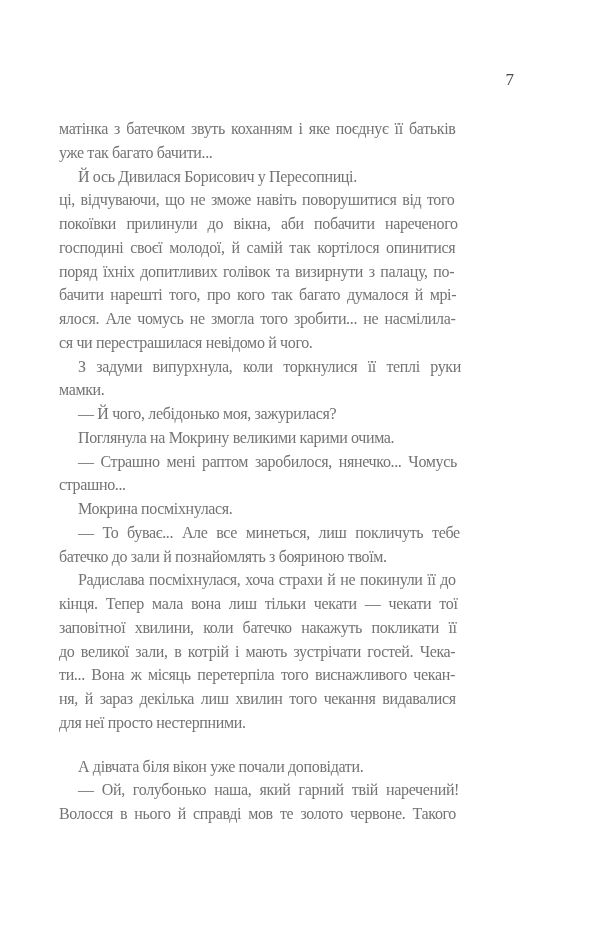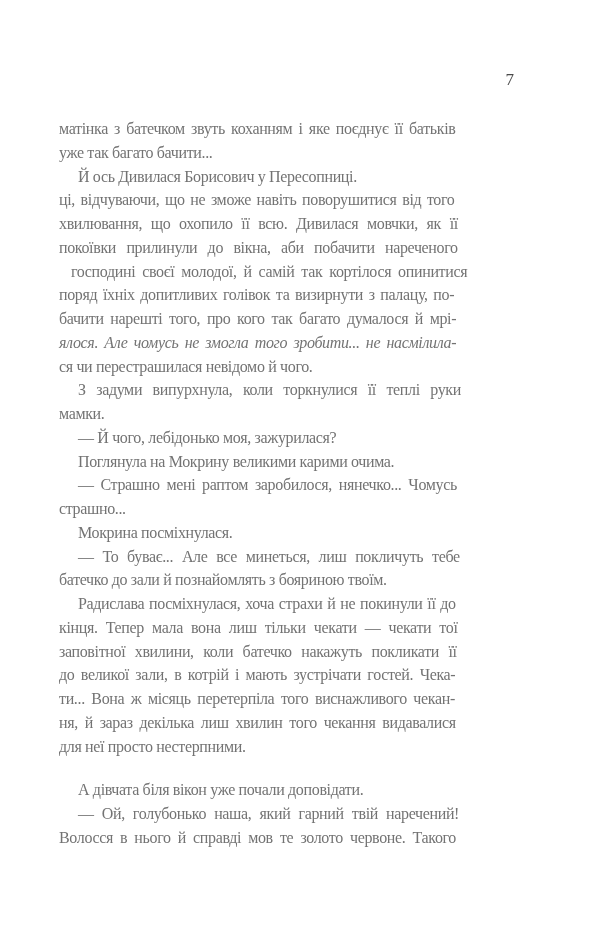--- a/index.html
+++ b/index.html
@@ -21,26 +21,25 @@
 </head>
 <body>
 
 <div class="page">
   <div class="page-number">7</div>
   <div class="text" id="text-body">
       <span class="line" style="display: block; text-align: left; word-spacing: 2.55556px; text-align-last: left;">матінка з батечком звуть коханням і яке поєднує її батьків</span>
       <span class="line last" style="display: block; text-align: left; text-align-last: left;">уже так багато бачити...</span>
       <span class="line indent last" style="display: block; text-align: left; text-align-last: left;">Й ось Дивилася Борисович у Пересопниці.</span>
       <span class="line" style="display: block; text-align: left; word-spacing: 2px; text-align-last: left;">ці, відчуваючи, що не зможе навіть поворушитися від того</span>
-      <span class="line" style="display: block; text-align: left; word-spacing: 5px; text-align-last: left;">хвилювання, що охопило її всю. Дивилася мовчки, як її</span>
       <span class="line" style="display: block; text-align: left; word-spacing: 6.66667px; text-align-last: left;">покоївки прилинули до вікна, аби побачити нареченого</span>
-      <span class="line" style="display: block; text-align: right; word-spacing: 3.28571px; text-align-last: left; margin-left: 12px;">господині своєї молодої, й самій так кортілося опинитися</span>
+      <span class="line" style="display: block; text-align: right; word-spacing: 3.28571px; text-align-last: left;">господині своєї молодої, й самій так кортілося опинитися</span>
       <span class="line" style="display: block; text-align: right; word-spacing: 2px; text-align-last: left;">поряд їхніх допитливих голівок та визирнути з палацу, по-</span>
       <span class="line" style="display: block; text-align: left; word-spacing: 3px; text-align-last: left;">бачити нарешті того, про кого так багато думалося й мрі-</span>
-      <span class="line" style="display: block; text-align: left; word-spacing: 2.625px; text-align-last: left; font-style: italic;">ялося. Але чомусь не змогла того зробити... не насмілила-</span>
+      <span class="line" style="display: block; text-align: left; word-spacing: 2.625px; text-align-last: left;">ялося. Але чомусь не змогла того зробити... не насмілила-</span>
       <span class="line last" style="display: block; text-align: left; text-align-last: left;">ся чи перестрашилася невідомо й чого.</span>
       <span class="line indent" style="display: block; text-align: left; word-spacing: 6.85714px; text-align-last: left;">З задуми випурхнула, коли торкнулися її теплі руки</span>
       <span class="line last" style="display: block; text-align: left; text-align-last: left;">мамки.</span>
       <span class="line indent last" style="display: block; text-align: left; text-align-last: left;">— Й чого, лебідонько моя, зажурилася?</span>
       <span class="line indent last" style="display: block; text-align: left; text-align-last: left;">Поглянула на Мокрину великими карими очима.</span>
       <span class="line indent" style="display: block; text-align: left; word-spacing: 3.16667px; text-align-last: left;">— Страшно мені раптом заробилося, нянечко... Чомусь</span>
       <span class="line last" style="display: block; text-align: left; text-align-last: left;">страшно...</span>
       <span class="line indent last" style="display: block; text-align: left; text-align-last: left;">Мокрина посміхнулася.</span>
       <span class="line indent" style="display: block; text-align: left; word-spacing: 5.125px; text-align-last: left;">— То буває... Але все минеться, лиш покличуть тебе</span>
       <span class="line last" style="display: block; text-align: left; text-align-last: left;">батечко до зали й познайомлять з бояриною твоїм.</span>

